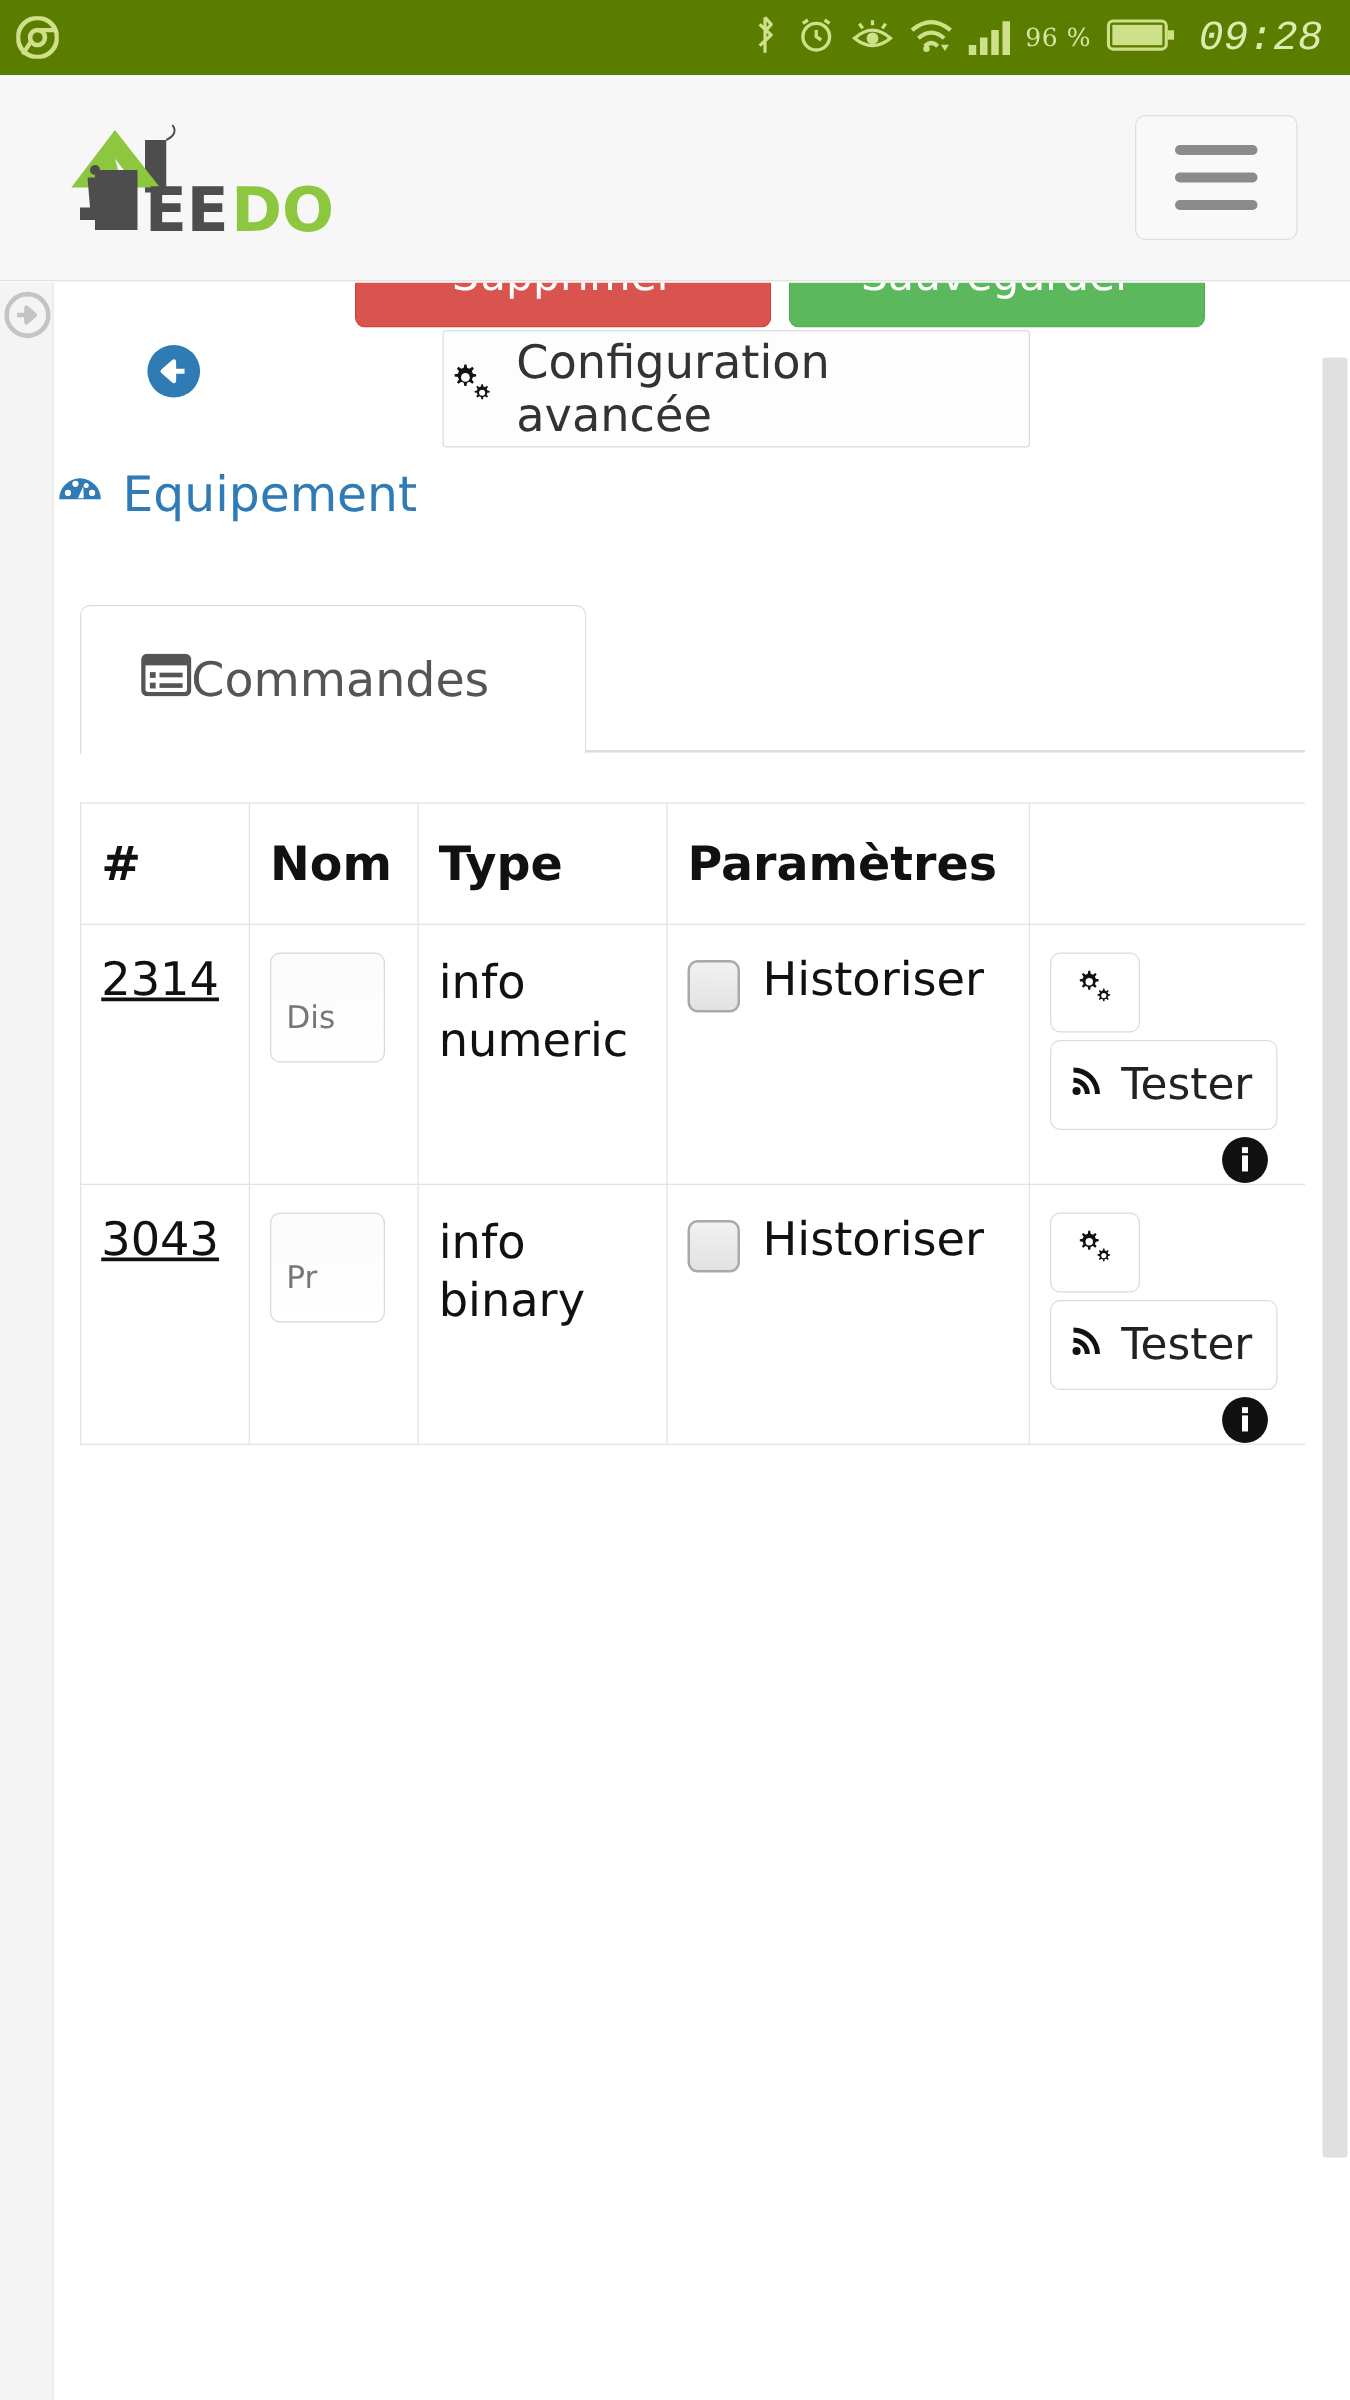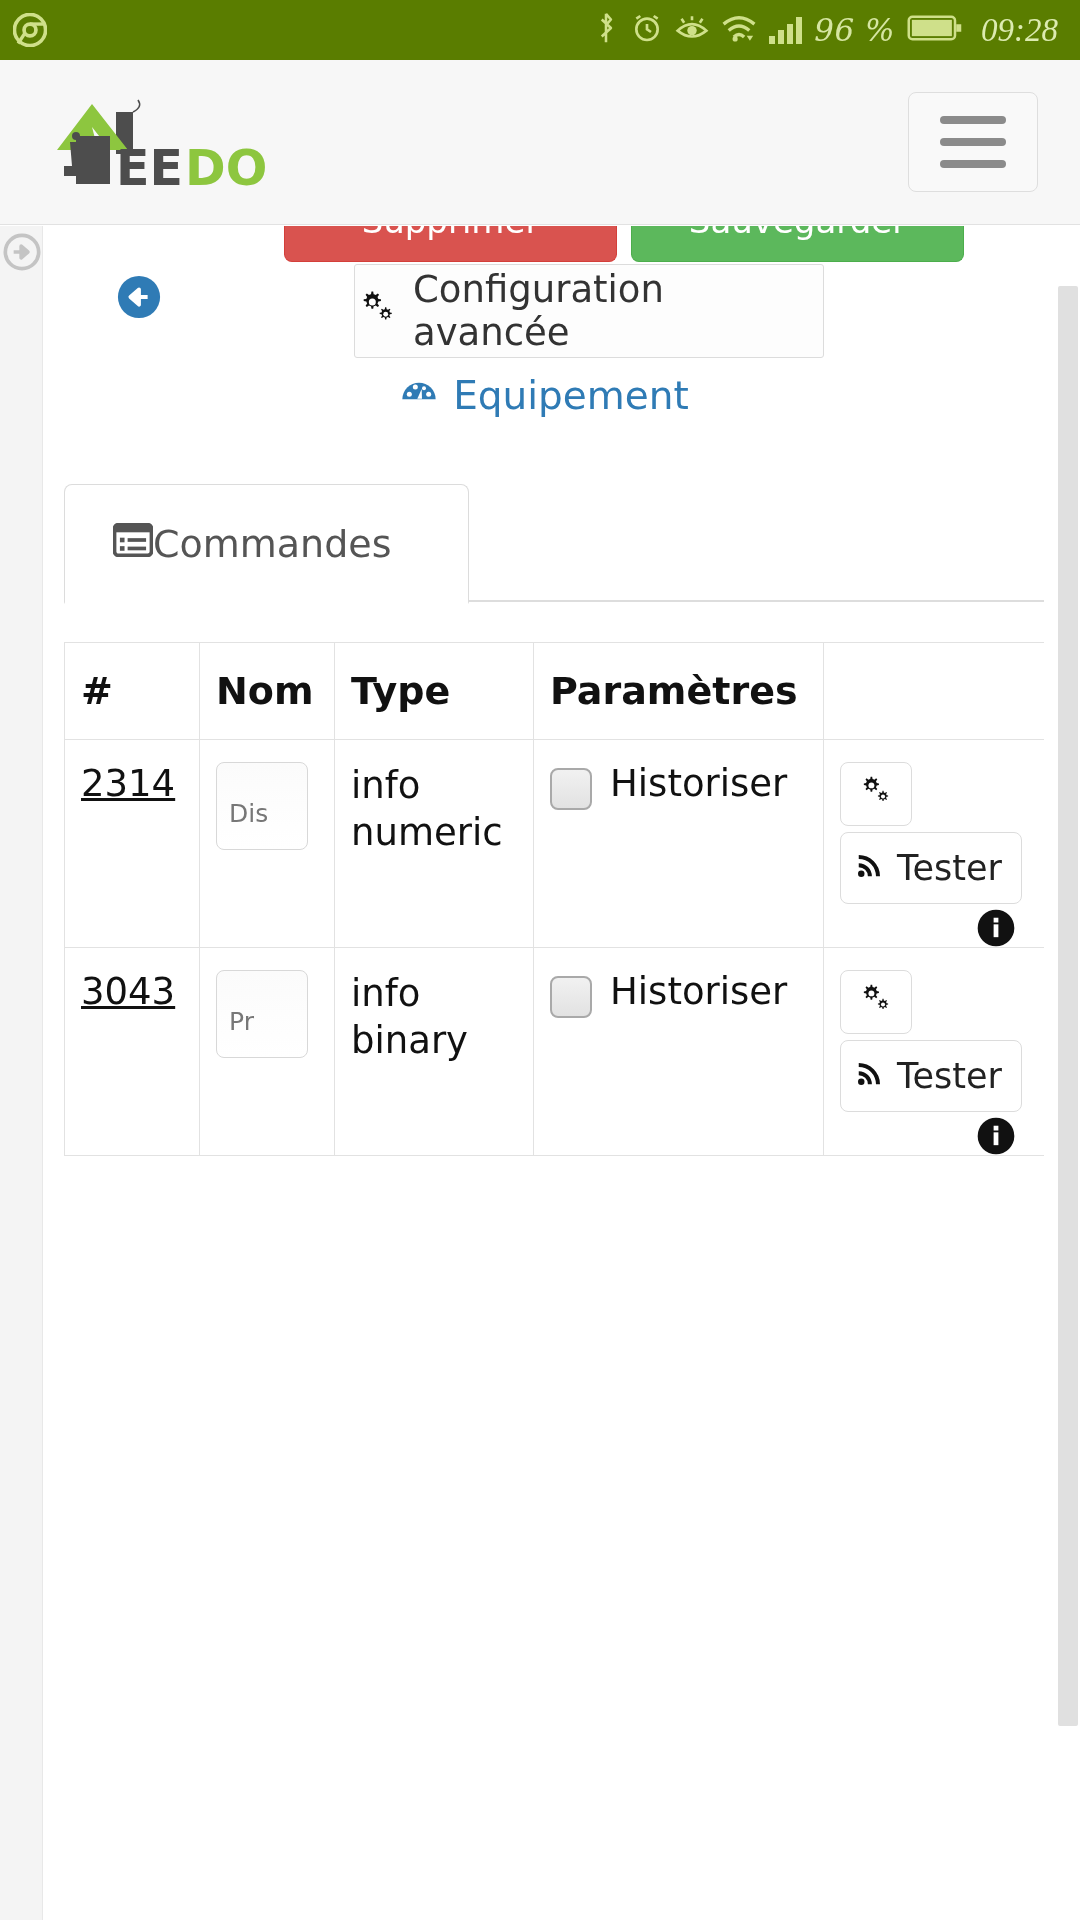--- a/index.html
+++ b/index.html
@@ -17,27 +17,26 @@
     background: #5a7d00;
     display: flex; align-items: center;
     color: #cfe08a;
   }
   .sb-left { width: 60px; display: flex; align-items: center; justify-content: center; }
   .sb-spacer { flex: 1; }
   .sb-right { display: flex; align-items: center; gap: 12px; padding-right: 22px; }
   .sb-icon { display: block; }
   .sb-text {
     font-family: "DejaVu Serif", serif;
-    font-style: italic;
-    font-size: 31px;
+    font-size: 20px;
     color: #d6e6a2;
     letter-spacing: 0.5px;
   }
   .sb-time {
-    font-family: Liberation Serif, serif;
+    font-family: Liberation Mono, monospace;
     font-style: italic;
     font-size: 33px;
     color: #dcebb0;
     margin-left: 6px;
   }
   .bars { display: flex; align-items: flex-end; gap: 3px; height: 28px; }
   .bars i { display: block; width: 6px; background: #9fbf55; }
   .bars i.on { background: #cfe08a; }
   .bars i:nth-child(1){ height: 8px; }
   .bars i:nth-child(2){ height: 14px; }
@@ -125,21 +124,21 @@
   }
 
   .back-arrow {
     position: absolute; top: 48px; left: 72px;
     width: 46px; height: 46px;
   }
 
   .equip-title {
     position: absolute; top: 145px; left: 0;
     width: 1000px;
-    display: flex; align-items: center; justify-content: center;
+    display: flex; align-items: center; 
     gap: 14px;
     color: #2f7bb5;
     font-size: 39px;
   }
 
   
   .tabs {
     position: absolute; top: 258px; left: 20px;
     width: 980px; height: 118px;
     border-bottom: 2px solid #dddddd;

